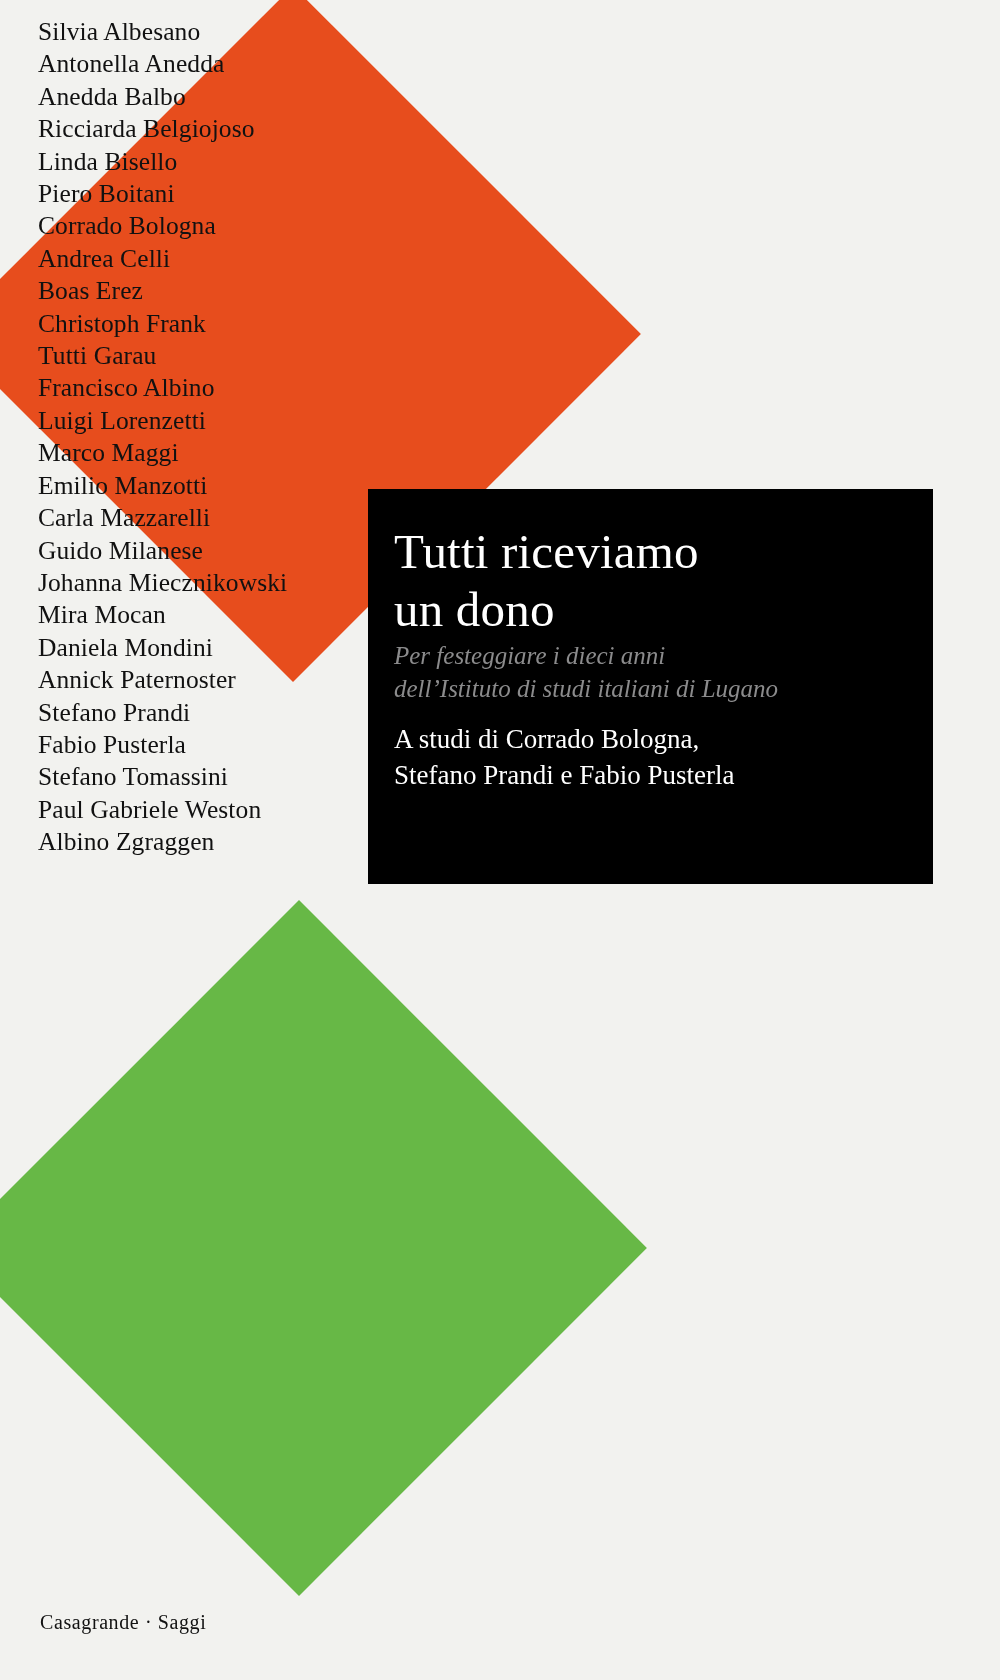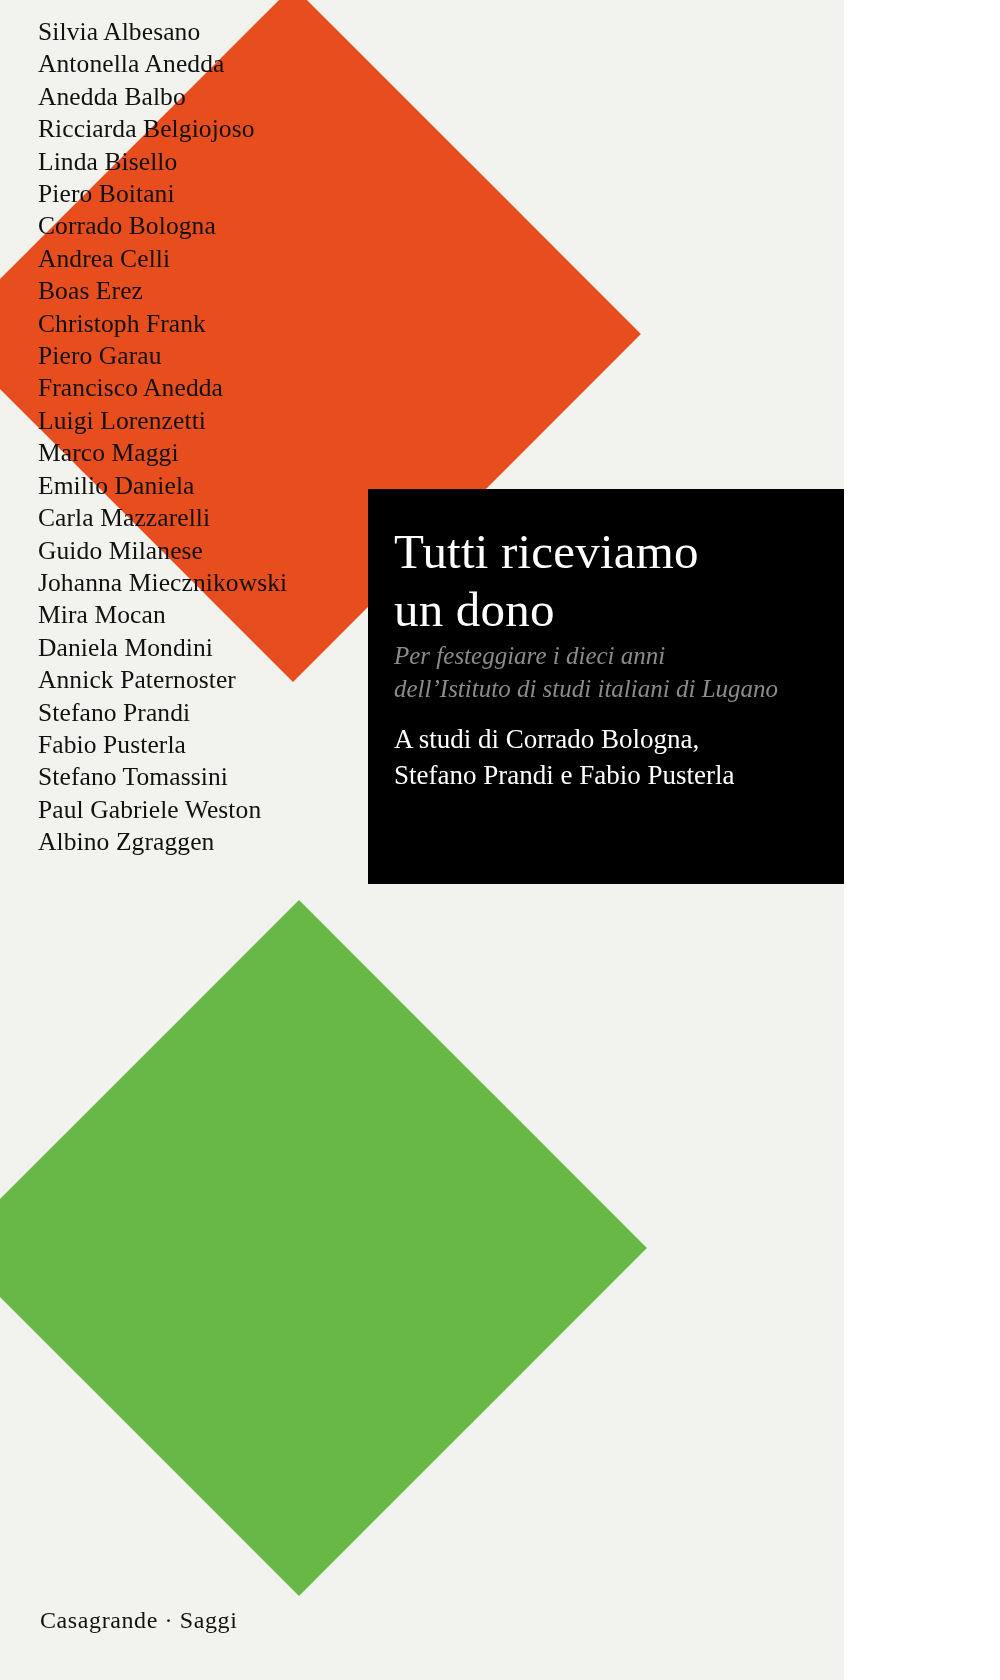--- a/index.html
+++ b/index.html
@@ -5,21 +5,21 @@
   html, body {
     margin: 0;
     padding: 0;
     background: #ffffff;
   }
   body {
     font-family: "Liberation Serif", serif;
   }
   #cover {
     position: relative;
-    width: 844px;
+    width: 1000px;
     height: 1680px;
     background: #f2f2ef;
     overflow: hidden;
   }
 
   
   .shape {
     position: absolute;
     transform: rotate(45deg);
   }
@@ -87,21 +87,21 @@
     font-size: 27px;
     line-height: 36px;
     margin-top: 16px;
   }
 
   
   #publisher {
     position: absolute;
     left: 40px;
     bottom: 46px;
-    font-size: 24px;
+    font-size: 20px;
     letter-spacing: 0.6px;
     color: #111111;
     z-index: 7;
   }
 </style>
 </head>
 <body>
 
 <div id="cover">
 
@@ -112,25 +112,25 @@
     <div class="name">Silvia Albesano</div>
     <div class="name">Antonella Anedda</div>
     <div class="name">Anedda Balbo</div>
     <div class="name">Ricciarda Belgiojoso</div>
     <div class="name">Linda Bisello</div>
     <div class="name">Piero Boitani</div>
     <div class="name">Corrado Bologna</div>
     <div class="name">Andrea Celli</div>
     <div class="name">Boas Erez</div>
     <div class="name">Christoph Frank</div>
-    <div class="name">Piero Garau</div>
-    <div class="name">Francisco Anedda</div>
+    <div class="name">Tutti Garau</div>
+    <div class="name">Francisco Albino</div>
     <div class="name">Luigi Lorenzetti</div>
     <div class="name">Marco Maggi</div>
-    <div class="name">Emilio Daniela</div>
+    <div class="name">Emilio Manzotti</div>
     <div class="name">Carla Mazzarelli</div>
     <div class="name">Guido Milanese</div>
     <div class="name">Johanna Miecznikowski</div>
     <div class="name">Mira Mocan</div>
     <div class="name">Daniela Mondini</div>
     <div class="name">Annick Paternoster</div>
     <div class="name">Stefano Prandi</div>
     <div class="name">Fabio Pusterla</div>
     <div class="name">Stefano Tomassini</div>
     <div class="name">Paul Gabriele Weston</div>

